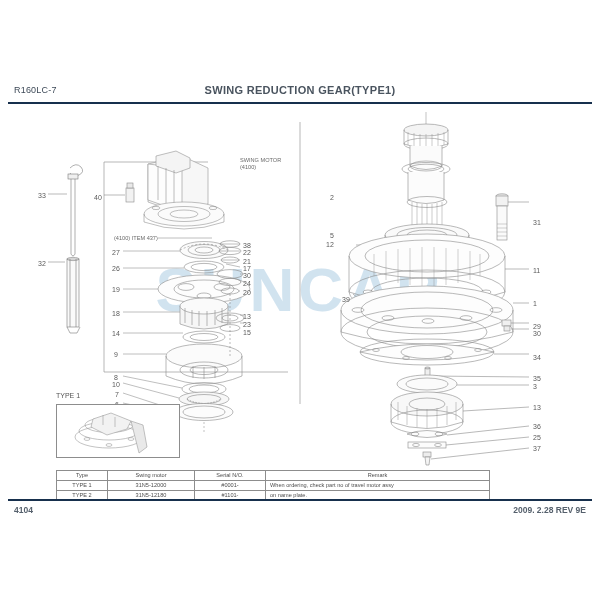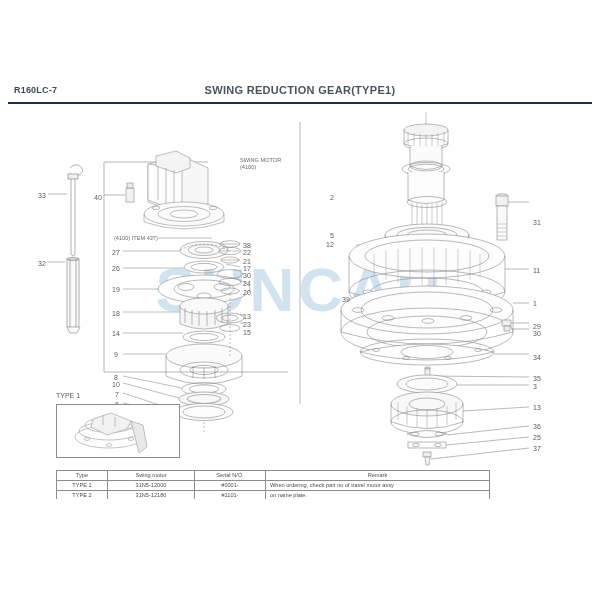--- a/index.html
+++ b/index.html
@@ -10,21 +10,21 @@
   .sheet{
     position:absolute;left:8px;top:82px;width:584px;height:437px;
     border:3px solid #1b2f४a;
     border-color:#17304d;
     background:#ffffff;box-sizing:border-box;
   }
   .sheet-inner{position:absolute;left:0;top:0;right:0;bottom:0;background:#fff;}
 
   
   .hdr{position:absolute;left:0;top:0;width:100%;height:22px;border-bottom:2px solid #17304d;box-sizing:border-box;}
-  .hdr-model{position:absolute;left:6px;top:3px;font-size:9px;font-weight:bold;color:#3e4a58;letter-spacing:.2px;}
+  .hdr-model{position:absolute;left:6px;top:3px;font-size:9px;font-weight:normal;color:#3e4a58;letter-spacing:.2px;}
   .hdr-title{position:absolute;left:0;top:2px;width:100%;text-align:center;font-size:11px;font-weight:bold;color:#4a545f;letter-spacing:.3px;}
 
   
   .ftr{position:absolute;left:0;bottom:0;width:100%;height:20px;border-top:2px solid #17304d;box-sizing:border-box;}
   .ftr-left{position:absolute;left:6px;top:4px;font-size:8.5px;font-weight:bold;color:#55606c;}
   .ftr-right{position:absolute;right:6px;top:4px;font-size:8.5px;font-weight:bold;color:#55606c;}
 
   
   .canvas{position:absolute;left:0;top:22px;right:0;bottom:20px;overflow:hidden;}
   .canvas svg{position:absolute;left:0;top:0;}
@@ -462,16 +462,20 @@
               <td>TYPE 2</td>
               <td>31N5-12180</td>
               <td>#1101-</td>
               <td class="rmk">on name plate.</td>
             </tr>
           </tbody>
         </table>
 
       </div>
 
+      <div class="ftr">
+        <div class="ftr-left">4104</div>
+        <div class="ftr-right">2009. 2.28  REV 9E</div>
+      </div>
 
     </div>
   </div>
 </div>
 
 </body></html>

